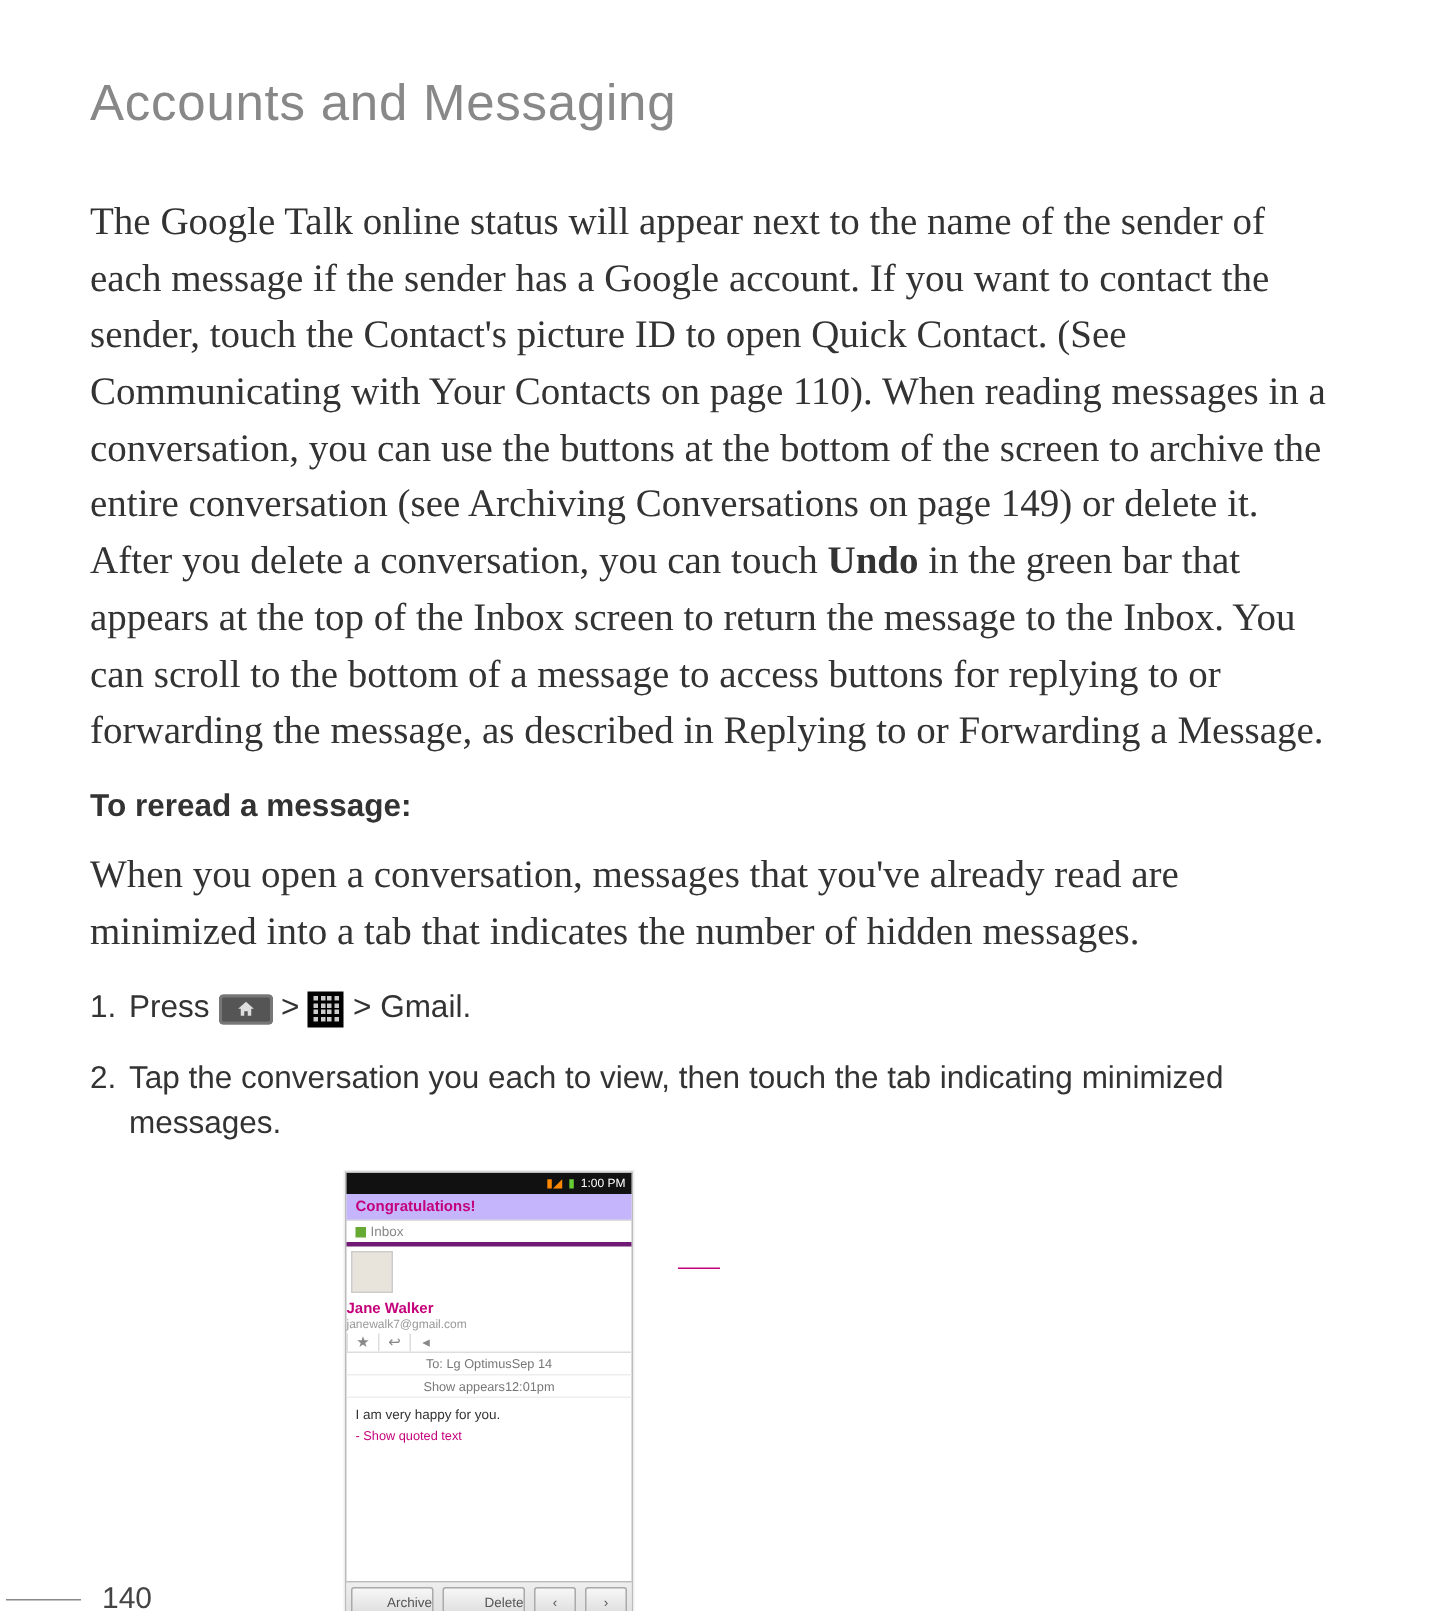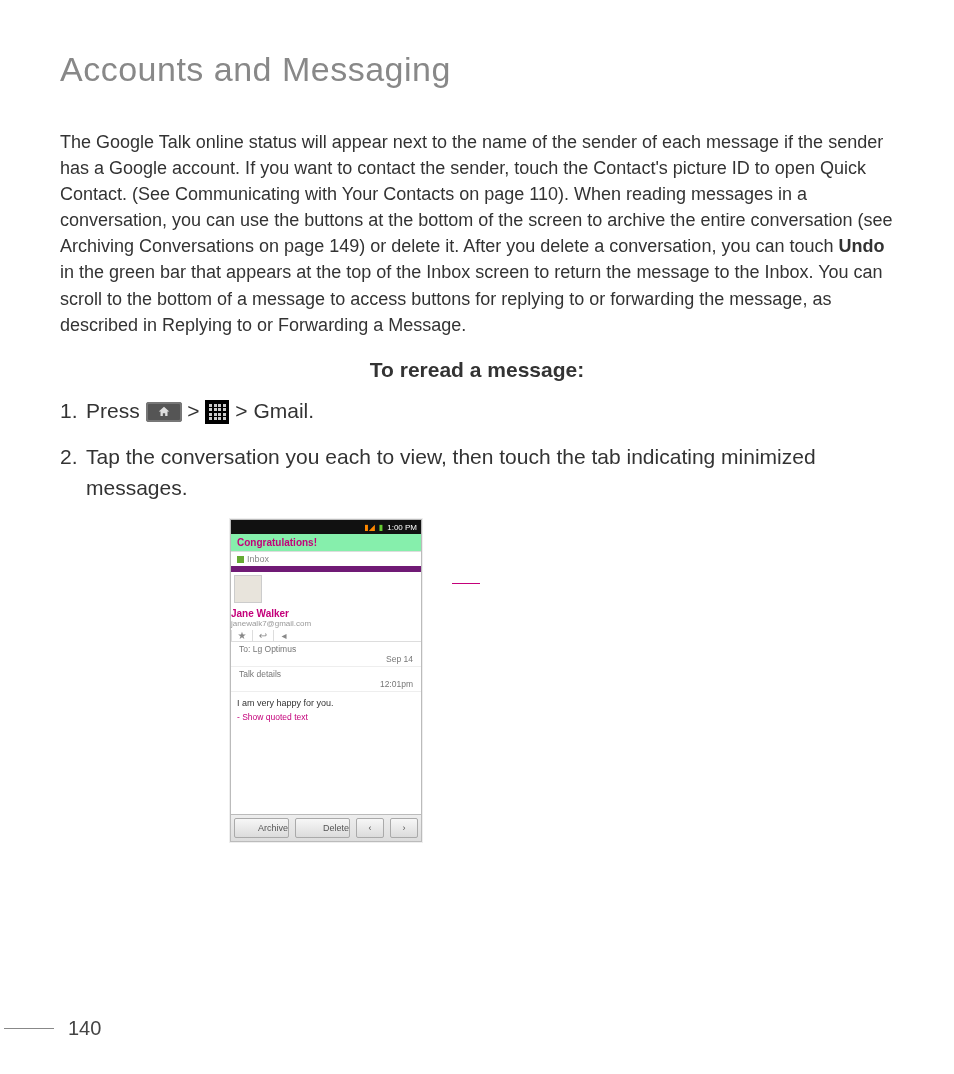--- a/index.html
+++ b/index.html
@@ -17,32 +17,32 @@
     min-height: 1074px;
   }
   h1.title {
     font-size: 34px;
     font-weight: 300;
     color: #888;
     margin: 0 0 40px 0;
     letter-spacing: 0.5px;
   }
   p.body {
-    font-size: 18px;
+    font-size: 26px;
     line-height: 1.45;
     color: #333;
     margin: 4px 0 18px 0;
     font-weight: 300;
+    font-family: Liberation Serif, serif;
   }
   p.body b, p.body strong { font-weight: 600; }
   p.subhead {
     font-size: 21px;
     font-weight: 600;
     margin: 20px 0 14px 0;
-    text-align: center;
   }
   ol.steps {
     list-style: none;
     padding: 0;
     margin: 0;
     counter-reset: step;
   }
   ol.steps > li {
     font-size: 21px;
     line-height: 1.45;
@@ -107,30 +107,30 @@
     color: #fff;
     height: 14px;
     display: flex;
     justify-content: flex-end;
     align-items: center;
     gap: 4px;
     padding: 0 4px;
     font-size: 8px;
   }
   .subjectbar {
-    background: #86efac;
+    background: #c4b5fd;
     padding: 3px 6px;
     font-weight: bold;
     color: #c4007a;
     border-bottom: 1px solid #ddd;
     font-size: 10px;
   }
   .labelrow {
     padding: 2px 6px;
-    border-bottom: 6px solid #701a75;
+    border-bottom: 3px solid #701a75;
     color: #888;
     font-size: 9px;
   }
   .labelrow .tag {
     display:inline-block; width:7px; height:7px;
     background:#6a3; margin-right:3px; vertical-align:middle;
   }
   .readbar {
     background: linear-gradient(#f4f4f4,#e8e8e8);
     border: 1px solid #ccc;
@@ -156,23 +156,22 @@
   .sendername { color:#c4007a; font-weight:bold; font-size:10px; }
   .senderemail { color:#999; font-size:8px; }
   .senderactions { display:flex; }
   .senderactions div {
     width:20px; border-left:1px solid #ddd;
     display:flex; align-items:center; justify-content:center;
     color:#888; font-size:10px;
   }
   .metarow {
     display:flex; justify-content:center;
-    padding:2px 8px; font-size:8.5px; color:#777;
+    padding:2px 19px; font-size:8.5px; color:#777;
     border-bottom:1px solid #eee;
-    flex-direction:column;
   }
   .metarow .right { text-align:right; }
   .msgbody {
     padding:6px; font-size:9px; color:#333;
     min-height: 110px;
   }
   .quoted { color:#c4007a; font-size:8.5px; margin-top:4px; }
   .bottombar {
     display:flex;
     background:linear-gradient(#eee,#ddd);
@@ -234,20 +233,21 @@
 <div class="page">
 
   <h1 class="title">Accounts and Messaging</h1>
 
   <p class="body">
     <span>The Google Talk online status will appear next to the name of the sender of each message if the sender has a Google account. If you want to contact the sender, touch the Contact's picture ID to open Quick Contact. (See Communicating with Your Contacts on page 110). When reading messages in a conversation, you can use the buttons at the bottom of the screen to archive the entire conversation (see Archiving Conversations on page 149) or delete it. After you delete a conversation, you can touch </span><b>Undo</b><span> in the green bar that appears at the top of the Inbox screen to return the message to the Inbox. You can scroll to the bottom of a message to access buttons for replying to or forwarding the message, as described in Replying to or Forwarding a Message.</span>
   </p>
 
   <p class="subhead">To reread a message:</p>
 
+  <p class="body">When you open a conversation, messages that you've already read are minimized into a tab that indicates the number of hidden messages.</p>
 
   <ol class="steps">
     <li>
       <span>Press </span>
       <span class="inline-icon home-key">
         <svg viewBox="0 0 24 24">
             <path fill="#ddd" d="M12 3l9 8h-3v8h-4v-5h-4v5H6v-8H3z"></path>
           </svg>
       </span>
       <span> &gt; </span>
@@ -298,21 +298,21 @@
           <div>★</div>
           <div>↩</div>
           <div>◂</div>
         </div>
       </div>
       <div class="metarow">
         <div><span>To:</span> <span>Lg Optimus</span></div>
         <div class="right">Sep 14</div>
       </div>
       <div class="metarow">
-        <div>Talk details</div>
+        <div>Show appears</div>
         <div class="right">12:01pm</div>
       </div>
       <div class="msgbody">
         <div>I am very happy for you.</div>
         <div class="quoted">- Show quoted text</div>
       </div>
       <div class="bottombar">
         <div class="btn">Archive</div>
         <div class="btn">Delete</div>
         <div class="btn arrow">‹</div>

